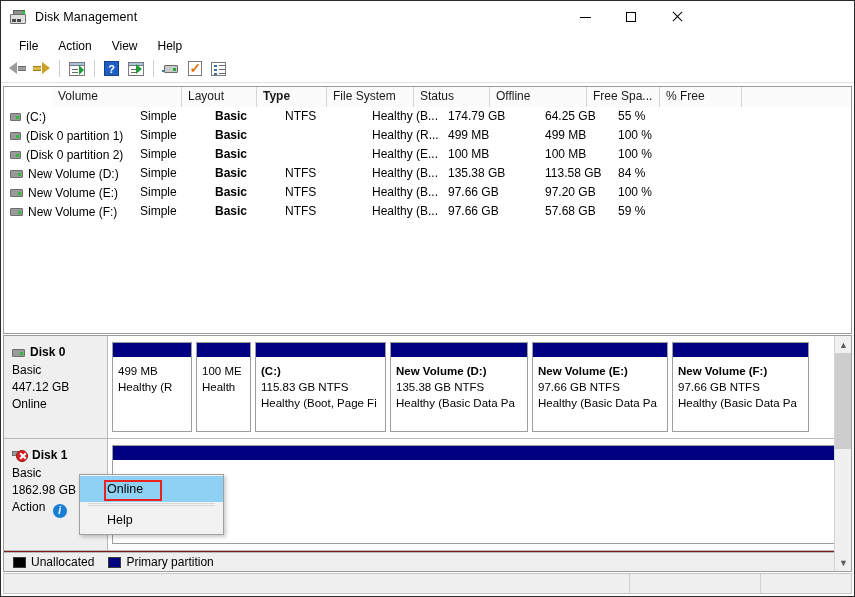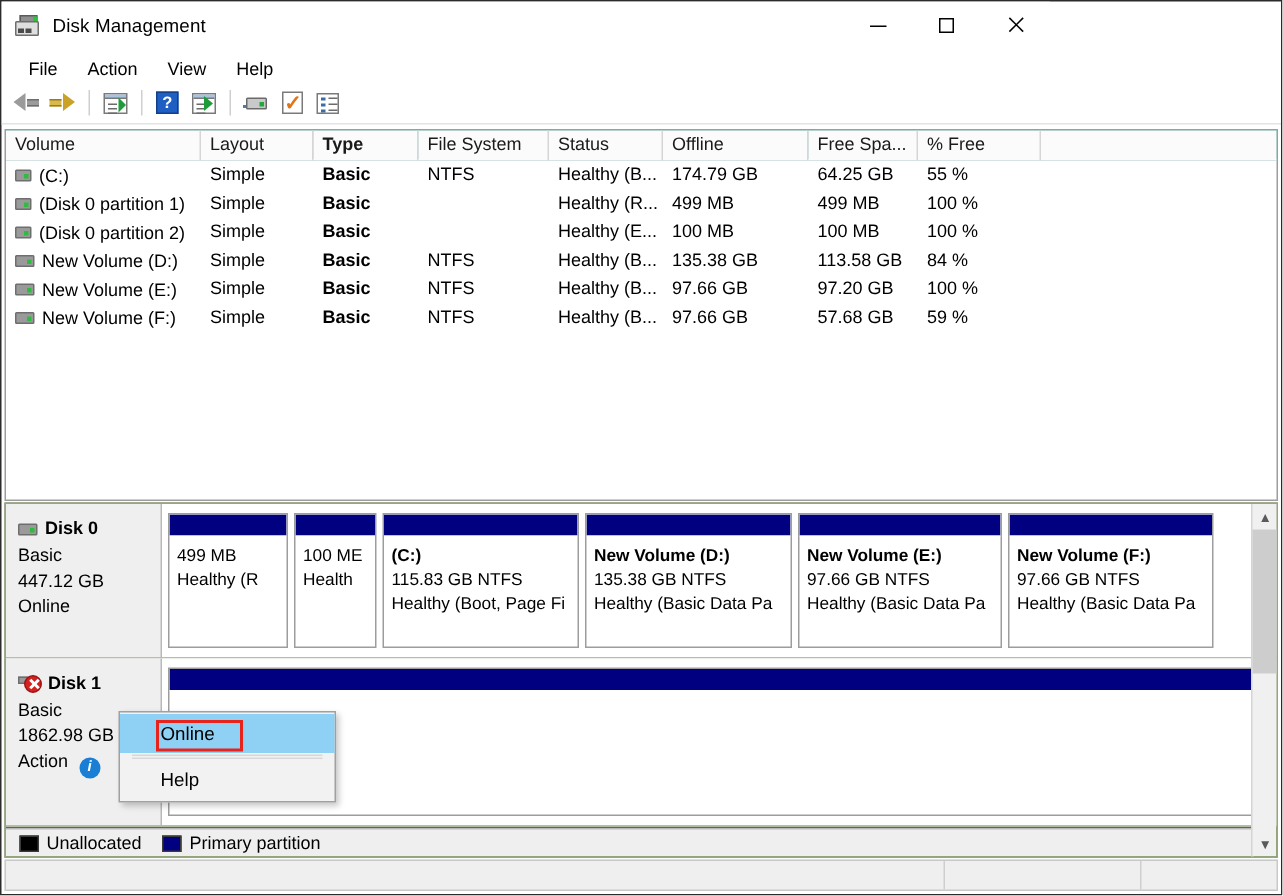--- a/index.html
+++ b/index.html
@@ -190,20 +190,21 @@
   #list-pane {
     position: absolute; top: 85px; left: 2px;
     width: 849px; height: 248px;
     background: #ffffff;
     border: 1px solid #9d9d9d;
   }
   #list-header {
     display: flex; height: 20px;
     background: #0f766e;
     border-bottom: 1px solid #dcdcdc;
+    margin-left: 48px;
   }
   .col-h {
     height: 20px; line-height: 19px;
     padding-left: 6px;
     font-size: 12px; color: #1a1a1a;
     border-right: 1px solid #d6d6d6;
     overflow: hidden; white-space: nowrap;
     background: #fbfbfb;
   }
   .c-volume { width: 130px; }
@@ -232,21 +233,21 @@
   .vol-icon::after {
     content: ''; position: absolute; right: 1px; top: 2px;
     width: 3px; height: 3px; background: #2fbb3f;
   }
   .vol-icon.small { width: 11px; }
 
   
   #graph-pane {
     position: absolute; top: 334px; left: 2px;
     width: 849px; height: 237px;
-    background: #4d7c0f;
+    background: #7f1d1d;
     border: 1px solid #9d9d9d;
     overflow: hidden;
   }
   .disk-row {
     position: relative;
     display: flex;
     border-bottom: 1px solid #b9b9b9;
     background: #ffffff;
   }
   .disk-info {

